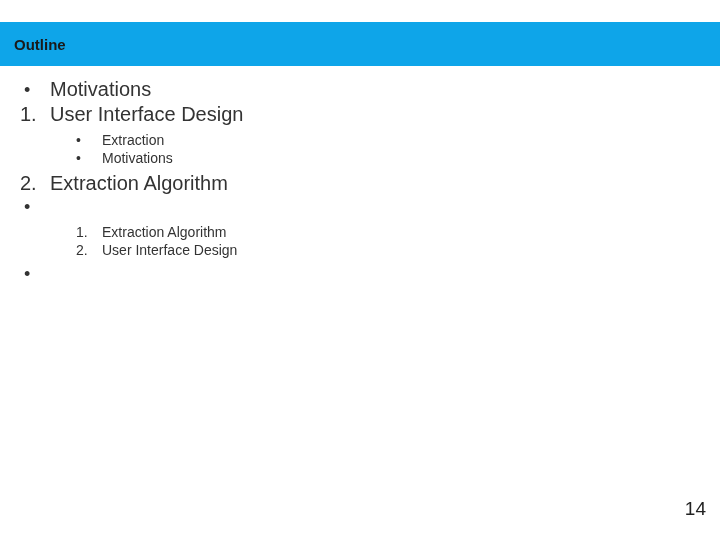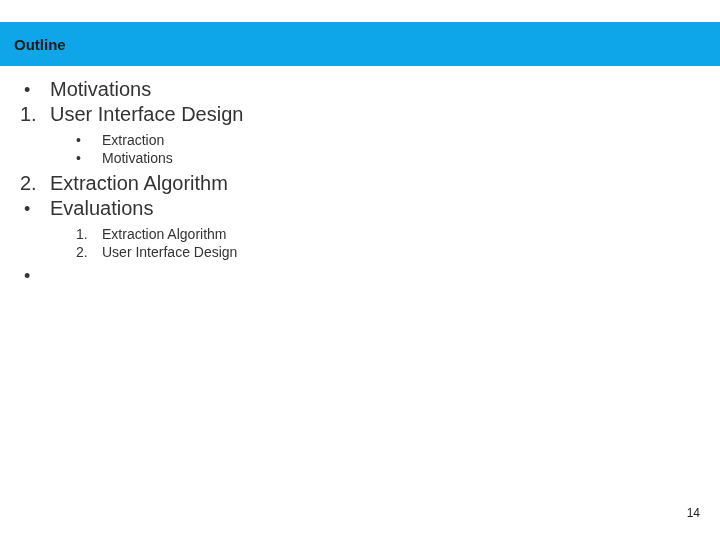--- a/index.html
+++ b/index.html
@@ -32,23 +32,23 @@
   .mk { width: 36px; text-align: left; padding-left: 6px; font-size: 20px; }
   .mk.bullet { font-size: 18px; padding-left: 10px; }
   .lbl-l1 { font-size: 20px; }
   .sub { margin-left: 58px; }
   .sub .row .mk { width: 30px; font-size: 14px; padding-left: 4px; }
   .sub .row .lbl-l2 { font-size: 14px; }
   .block-gap-top { margin-top: 6px; }
   .block-gap-bottom { margin-bottom: 6px; }
   .page-number {
     position: absolute;
-    right: 20px;
+    right: 14px;
     bottom: 20px;
-    font-size: 12px;
+    font-size: 19px;
     color: #222;
   }
 </style>
 </head>
 <body>
 
 <div class="slide">
 
   <div class="title-band">
     <span class="title-text">Outline</span>
@@ -77,21 +77,20 @@
       </div>
     </div>
 
     <div class="row">
       <span class="mk">2.</span>
       <span class="lbl-l1">Extraction Algorithm</span>
     </div>
 
     <div class="row">
       <span class="mk bullet">•</span>
-      <span class="lbl-l1">Evaluations</span>
     </div>
 
     <div class="sub block-gap-top block-gap-bottom">
       <div class="row">
         <span class="mk">1.</span>
         <span class="lbl-l2">Extraction Algorithm</span>
       </div>
       <div class="row">
         <span class="mk">2.</span>
         <span class="lbl-l2">User Interface Design</span>

